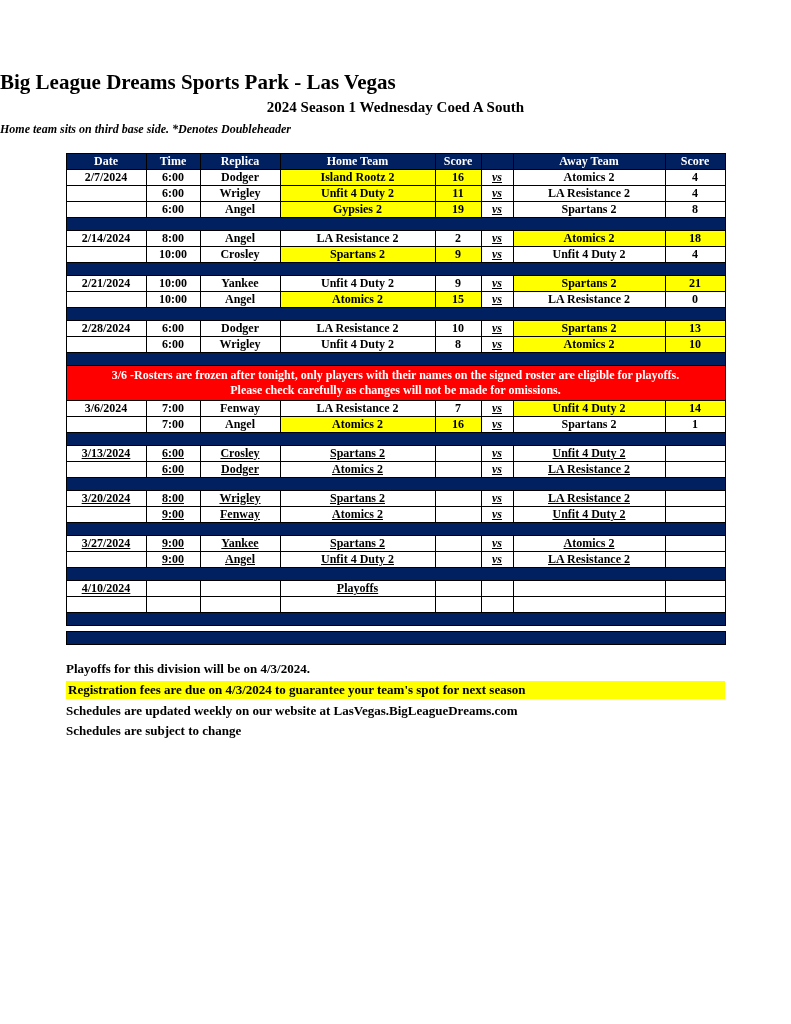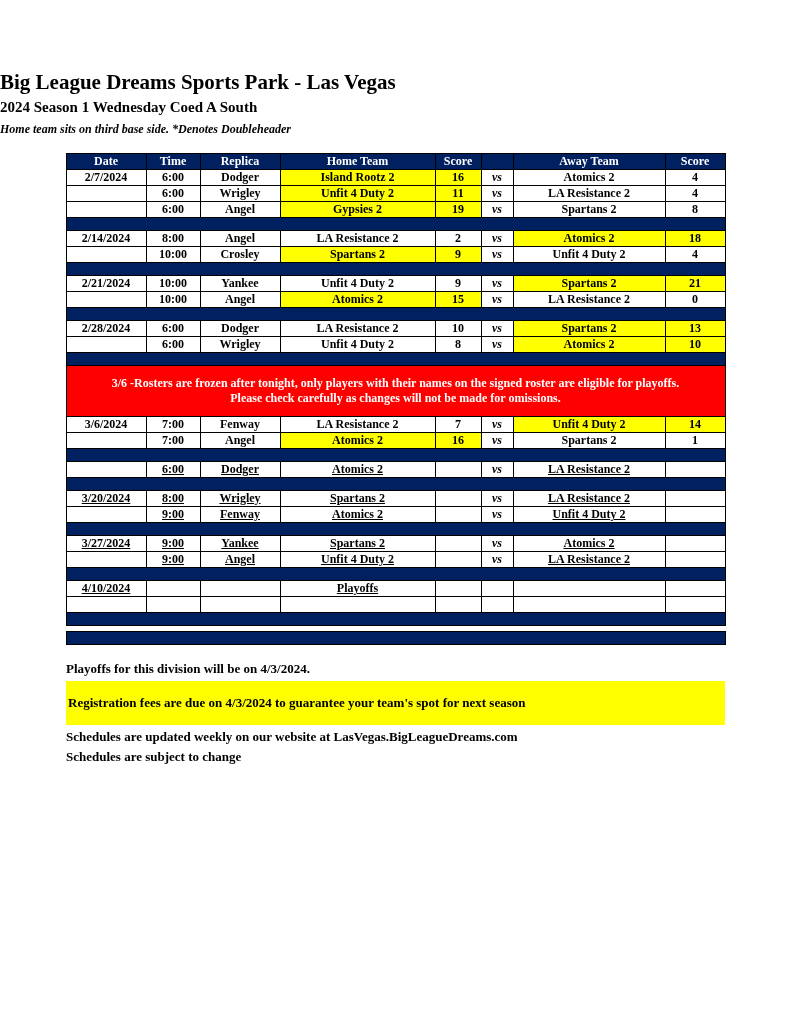--- a/index.html
+++ b/index.html
@@ -13,21 +13,21 @@
     width:791px;height:1024px;
     background:#ffffff;
     font-family:"Liberation Serif", serif;
     overflow:hidden;
   }
   .page{padding-top:70px;}
   .title{
     font-size:21px;font-weight:bold;margin:0 0 4px 0;
   }
   .subtitle{
-    font-size:15px;font-weight:bold;margin:0 0 6px 0;
+    font-size:15px;font-weight:bold;text-align:center;margin:0 0 6px 0;
   }
   .note{
     font-size:12px;font-weight:bold;font-style:italic;margin:0 0 6px 0;
   }
   table.schedule{
     width:659px;margin:16px auto;border-collapse:collapse;table-layout:fixed;
   }
   table.schedule th, table.schedule td{
     border:1px solid #000;
     font-size:12px;font-weight:bold;
@@ -40,31 +40,31 @@
   }
   tr.sep td{
     background:var(--navy);height:13px;padding:0;
   }
   tr.spacer td{
     border:none;height:6px;padding:0;background:#ffffff;
   }
   tr.notice td{
     background:var(--red);color:#ffffff;
     font-size:12px;font-weight:bold;line-height:1.25;
-    height:auto;padding:10px 4px;white-space:normal;
+    height:auto;padding:2px 4px;white-space:normal;
   }
   td.hl{background:var(--yellow);}
-  td.vs{font-style:italic;font-size:10px;}
+  td.vs{font-style:italic;font-size:10px;text-decoration:underline;}
   tr.underline td:not(.vs){text-decoration:underline;}
   .footer{
     width:659px;margin:9px auto 15px auto;
     font-weight:bold;font-size:13px;
   }
   .footer .line{margin:4px 0;}
-  .footer .line.hl-line{background:var(--yellow);padding:14px 2px;}
+  .footer .line.hl-line{background:var(--yellow);padding:1px 2px;}
 </style>
 </head>
 <body>
 
 <div class="page">
   <h1 class="title">Big League Dreams Sports Park - Las Vegas</h1>
   <h2 class="subtitle">2024 Season 1 Wednesday Coed A South</h2>
   <div class="note">Home team sits on third base side.  *Denotes Doubleheader</div>
 
   <table class="schedule">
@@ -216,20 +216,30 @@
           <td class="hl">Atomics 2</td>
           <td class="hl">16</td>
           <td class="vs">vs</td>
           <td>Spartans 2</td>
           <td>1</td>
         </tr>
         <tr class="sep">
           <td colspan="8"></td>
         </tr>
         <tr class="underline">
+          <td>3/13/2024</td>
+          <td>6:00</td>
+          <td>Crosley</td>
+          <td>Spartans 2</td>
+          <td></td>
+          <td class="vs">vs</td>
+          <td>Unfit 4 Duty 2</td>
+          <td></td>
+        </tr>
+        <tr class="underline">
           <td></td>
           <td>6:00</td>
           <td>Dodger</td>
           <td>Atomics 2</td>
           <td></td>
           <td class="vs">vs</td>
           <td>LA Resistance 2</td>
           <td></td>
         </tr>
         <tr class="sep">

